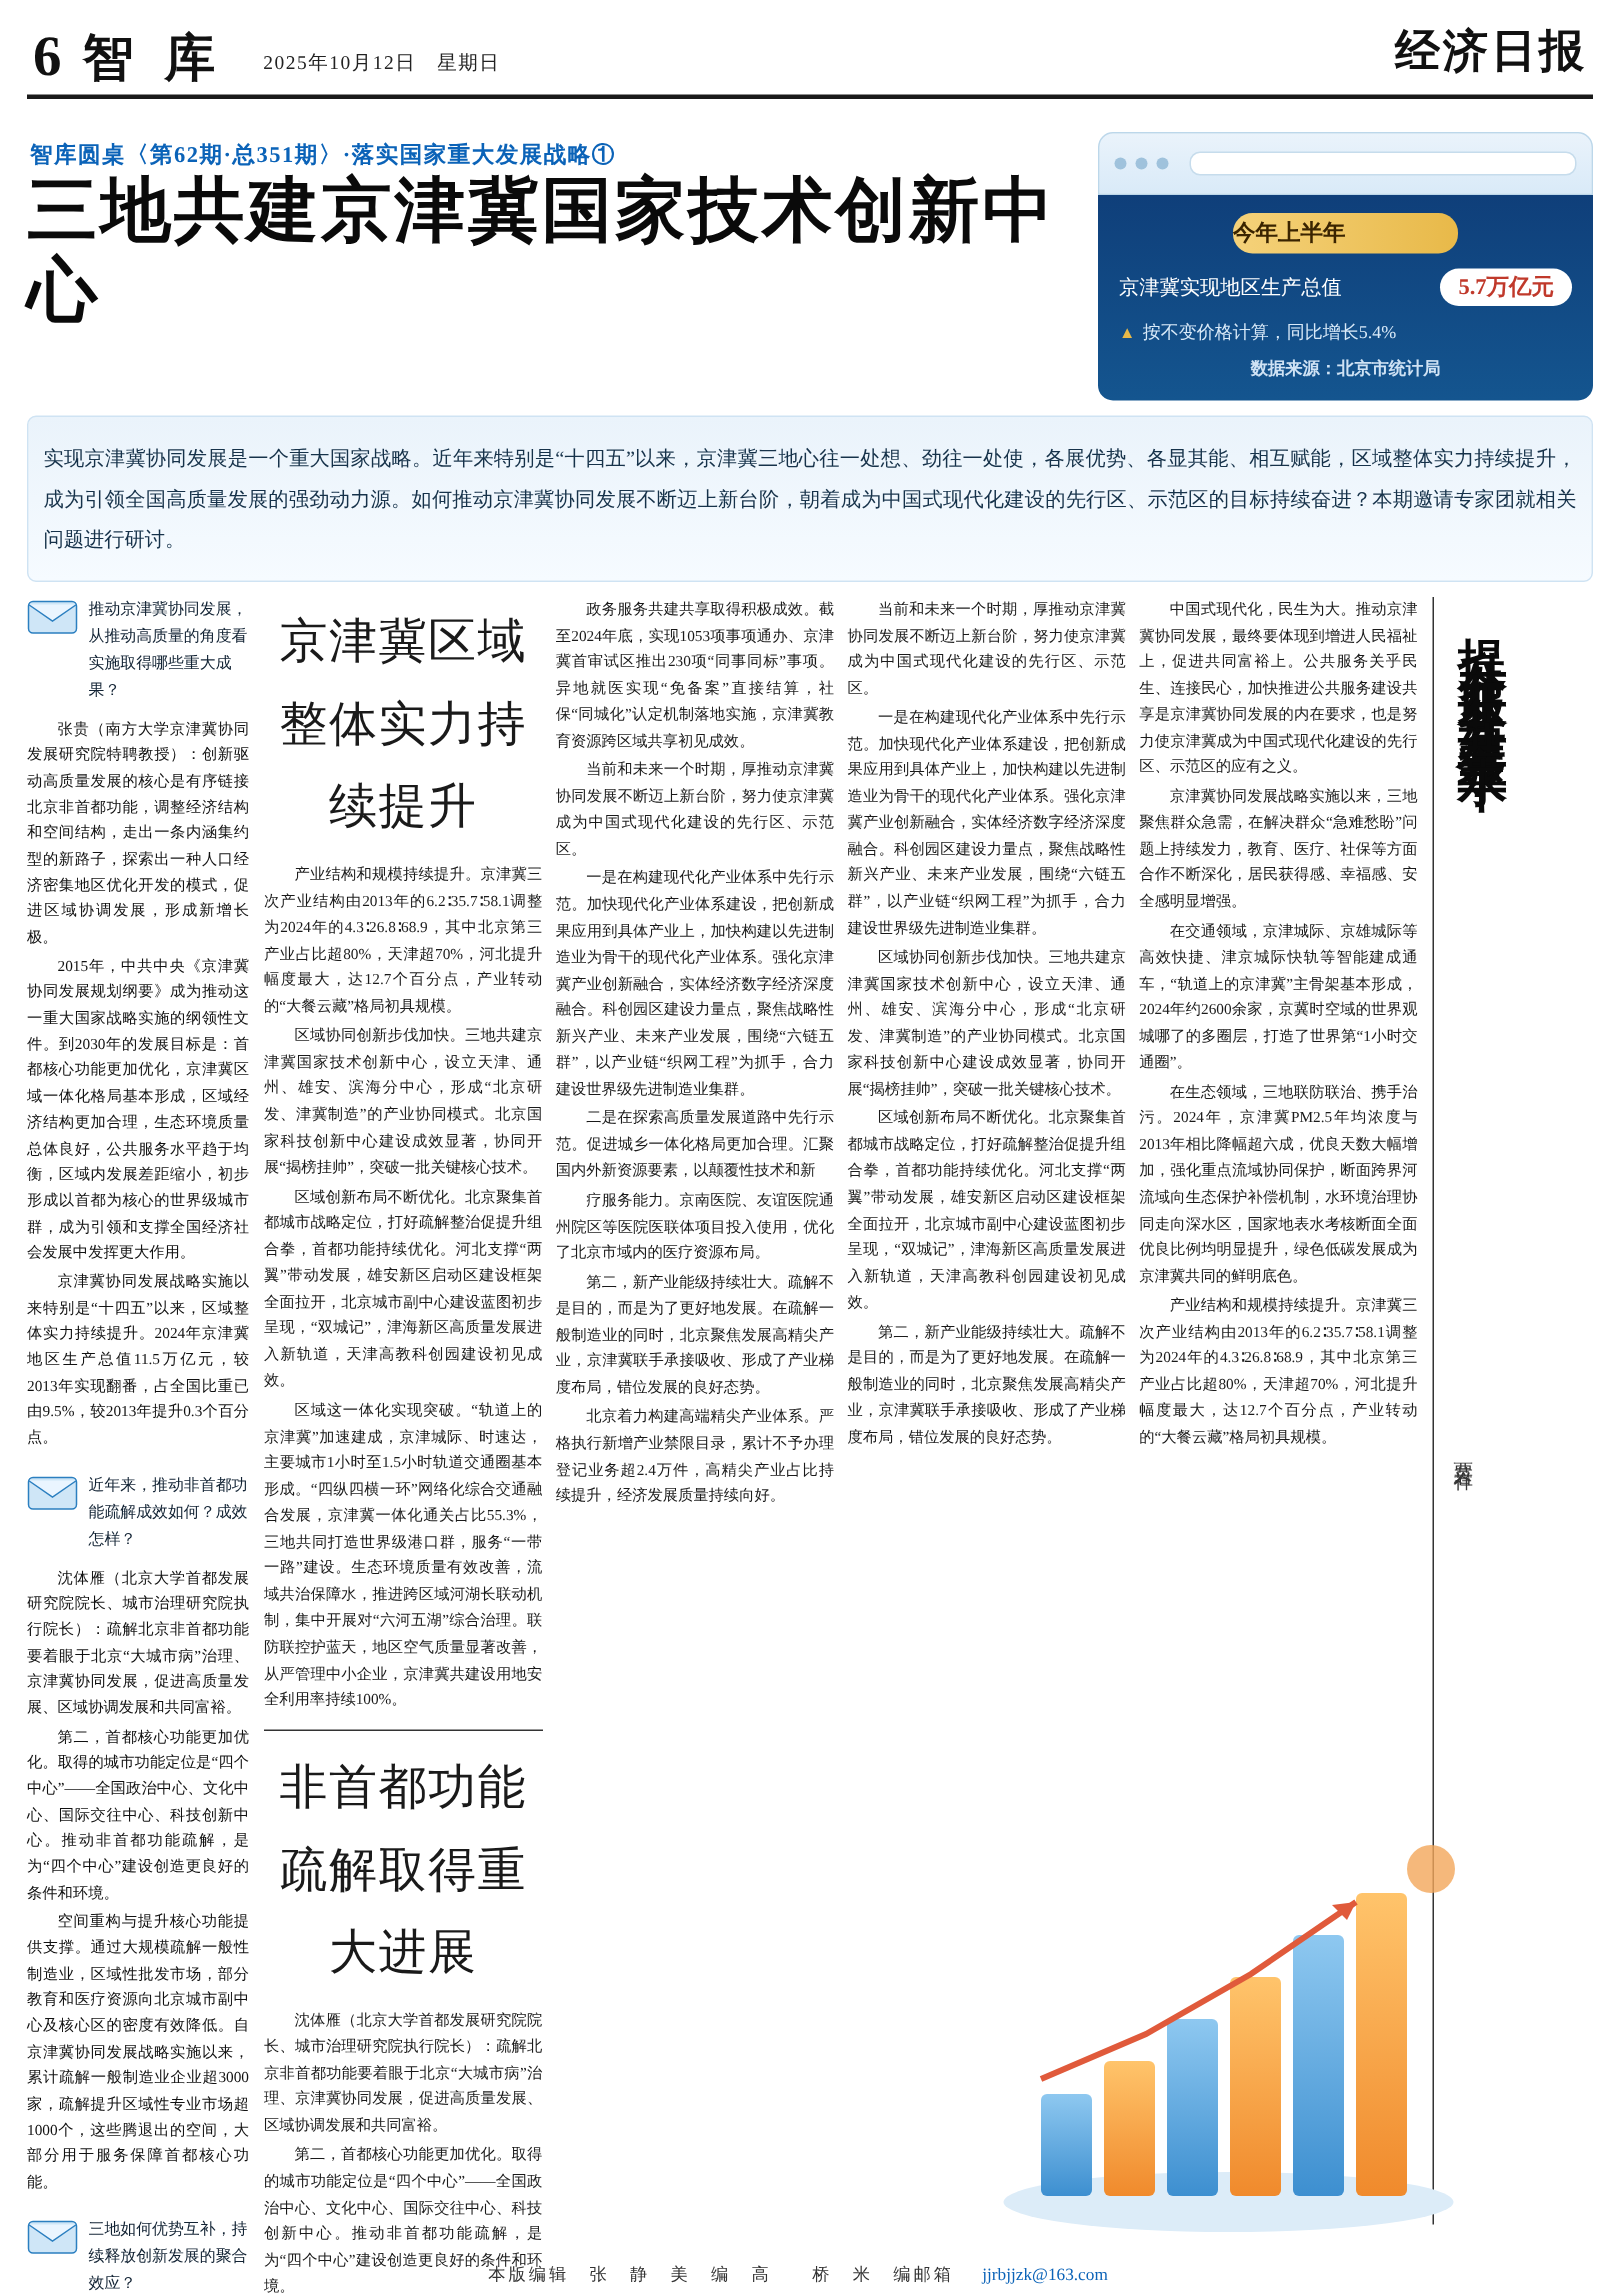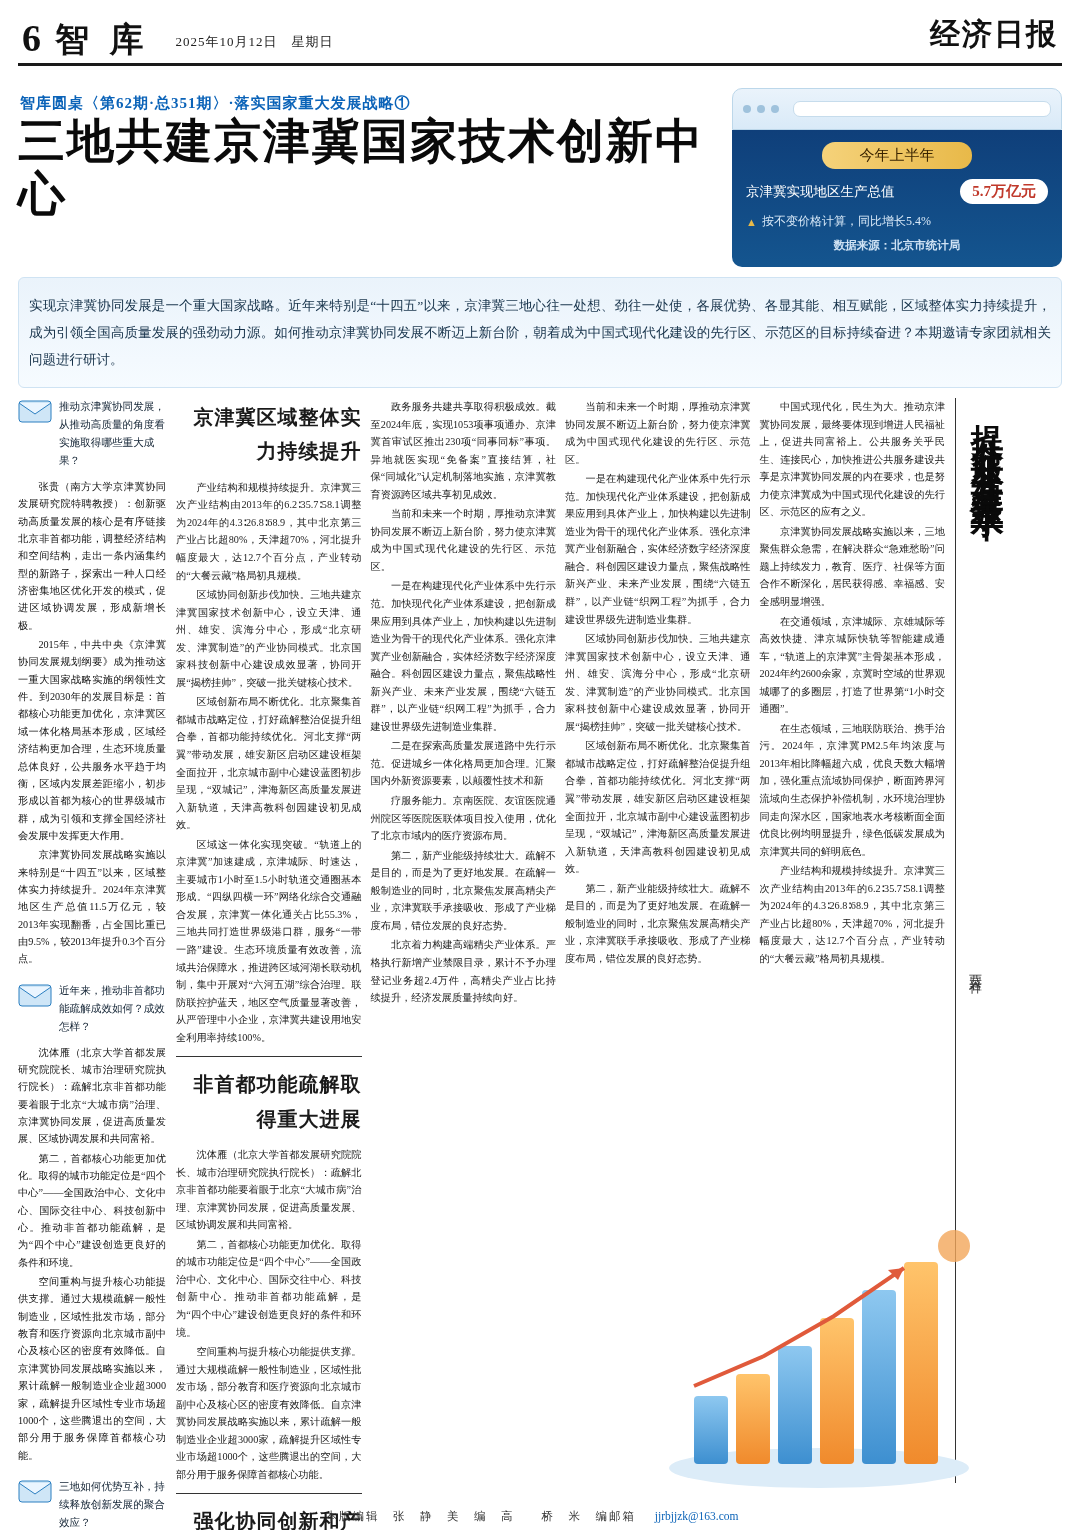--- a/index.html
+++ b/index.html
@@ -27,40 +27,40 @@
   .kicker{color:#0b63b8;font-size:15px;font-weight:bold;letter-spacing:1px;margin:6px 0 2px 2px;}
   .headline{font-size:47px;font-weight:bold;letter-spacing:2px;line-height:1.12;margin:2px 0 8px 0;color:#0a0a0a;}
   .topright{width:330px;flex:0 0 330px;}
 
   
   .browser{border-radius:10px 10px 0 0;background:linear-gradient(180deg,#eaf3fb,#d9eaf8);border:1px solid #bcd7ea;
     height:40px;display:flex;align-items:center;padding:0 10px;gap:6px;}
   .dot{width:8px;height:8px;border-radius:50%;background:#9fc2dc;}
   .urlbar{flex:1;height:14px;border-radius:7px;background:#ffffff;border:1px solid #c6dcec;margin-left:8px;}
   .statcard{background:linear-gradient(180deg,#0f3f7a,#14558f);color:#fff;border-radius:0 0 10px 10px;padding:12px 14px 14px;}
-  .stat-pill{display:block;margin:0 auto 10px;width:150px;text-align:center;background:linear-gradient(90deg,#f5d27a,#e8b949);
-    color:#3a2400;font-weight:normal;font-size:15px;border-radius:13px;padding:4px 0;}
+  .stat-pill{display:block;margin:0 auto 10px;width:150px;background:linear-gradient(90deg,#f5d27a,#e8b949);
+    color:#3a2400;font-weight:bold;font-size:15px;border-radius:13px;padding:4px 0;}
   .stat-row{display:flex;align-items:center;justify-content:space-between;font-size:13px;}
   .stat-label{font-size:13.5px;}
   .stat-value{background:#fff;color:#c0392b;border-radius:13px;padding:3px 12px;font-weight:bold;font-size:15px;}
   .stat-sub{margin-top:9px;font-size:12px;color:#d8e9f8;display:flex;align-items:center;gap:5px;}
   .tri{color:#e8b949;font-size:11px;}
   .stat-src{margin-top:8px;font-size:11.5px;text-align:center;color:#cfe2f4;font-weight:bold;}
 
   
   .lead{margin-top:10px;background:linear-gradient(180deg,#eaf3fb,#f6fbff);border:1px solid #cfe3f3;border-radius:6px;
      padding:14px 10px;font-size:13.5px;line-height:2.0;text-align:justify;color:#16324a;}
 
   
   .grid{display:flex;margin-top:10px;gap:10px;height:1085px;}
   .colA{width:148px;flex:0 0 148px;}
   .colMain{flex:1 1 auto;display:flex;gap:9px;}
   .col{flex:1 1 0;font-size:10.2px;line-height:1.72;text-align:justify;color:#1a1a1a;}
   .col p{margin:0 0 2px 0;text-indent:2em;}
-  .secttitle{font-size:20px;font-weight:bold;letter-spacing:1px;margin:2px 0 10px 0;text-align:right;}
+  .secttitle{font-size:32px;font-weight:normal;letter-spacing:1px;margin:2px 0 10px 0;text-align:center;}
   .sect{border-top:1px solid #333;padding-top:8px;margin-top:10px;}
   .sect:first-child{border-top:none;margin-top:0;padding-top:0;}
 
   
   .qblock{display:flex;gap:7px;margin-bottom:8px;align-items:flex-start;}
   .qmark{flex:0 0 34px;}
   .qtext{font-size:10.6px;line-height:1.7;color:#123;}
   .bio{font-size:10.2px;line-height:1.7;text-align:justify;}
   .bio p{margin:0 0 2px 0;text-indent:2em;}
 

